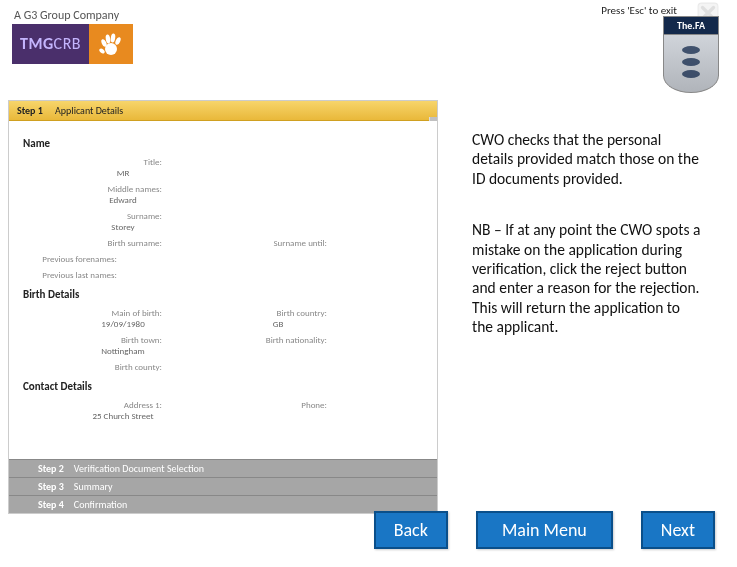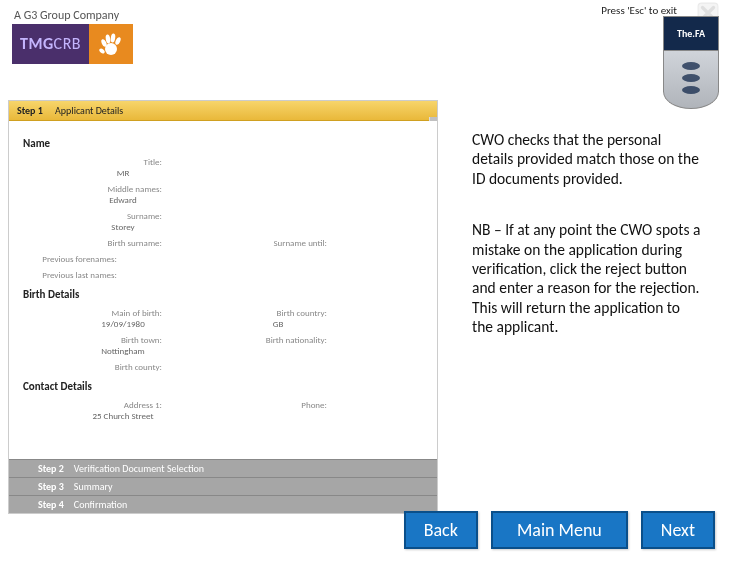--- a/index.html
+++ b/index.html
@@ -67,21 +67,21 @@
     right: 18px;
     top: 16px;
     width: 56px;
   }
   .fa-top {
     background: #13294b;
     color: #fff;
     font-size: 10px;
     font-weight: bold;
     text-align: center;
-    padding: 10px 0;
+    padding: 2px 0;
     border: 1px solid #888;
   }
   .fa-shield {
     background: linear-gradient(#d0d4da, #b0b4ba);
     border: 1px solid #888;
     border-top: none;
     height: 58px;
     border-radius: 0 0 50% 50% / 0 0 30% 30%;
     position: relative;
     overflow: hidden;
@@ -182,21 +182,21 @@
     line-height: 1.25;
     color: #111;
     width: 290px;
   }
   .side-text p { margin-bottom: 32px; }
   .nav-buttons {
     position: absolute;
     right: 22px;
     bottom: 18px;
     display: flex;
-    gap: 13px;
+    gap: 28px;
   }
   .nav-btn {
     background: #1976c5;
     color: #fff;
     border: 2px solid #0a4f8a;
     padding: 6px 18px;
     font-size: 18px;
     font-family: Calibri, Arial, sans-serif;
     cursor: pointer;
     box-shadow: 1px 1px 2px rgba(0,0,0,0.2);

